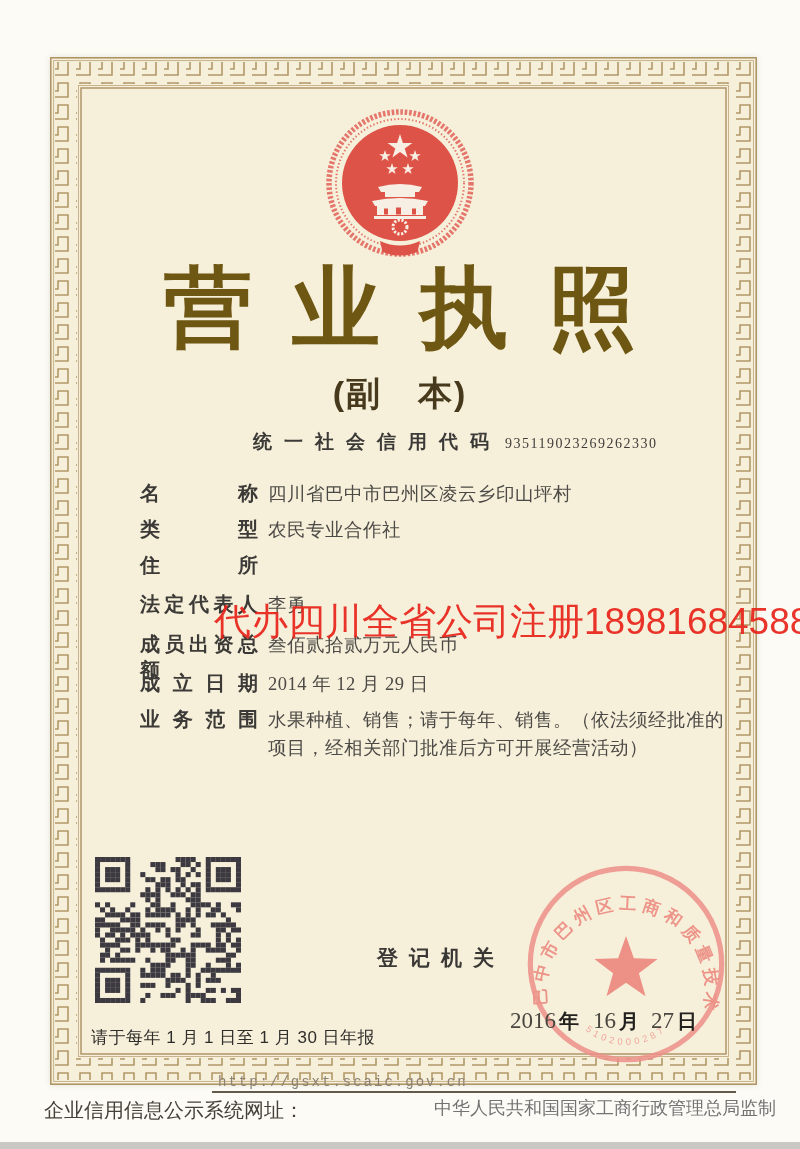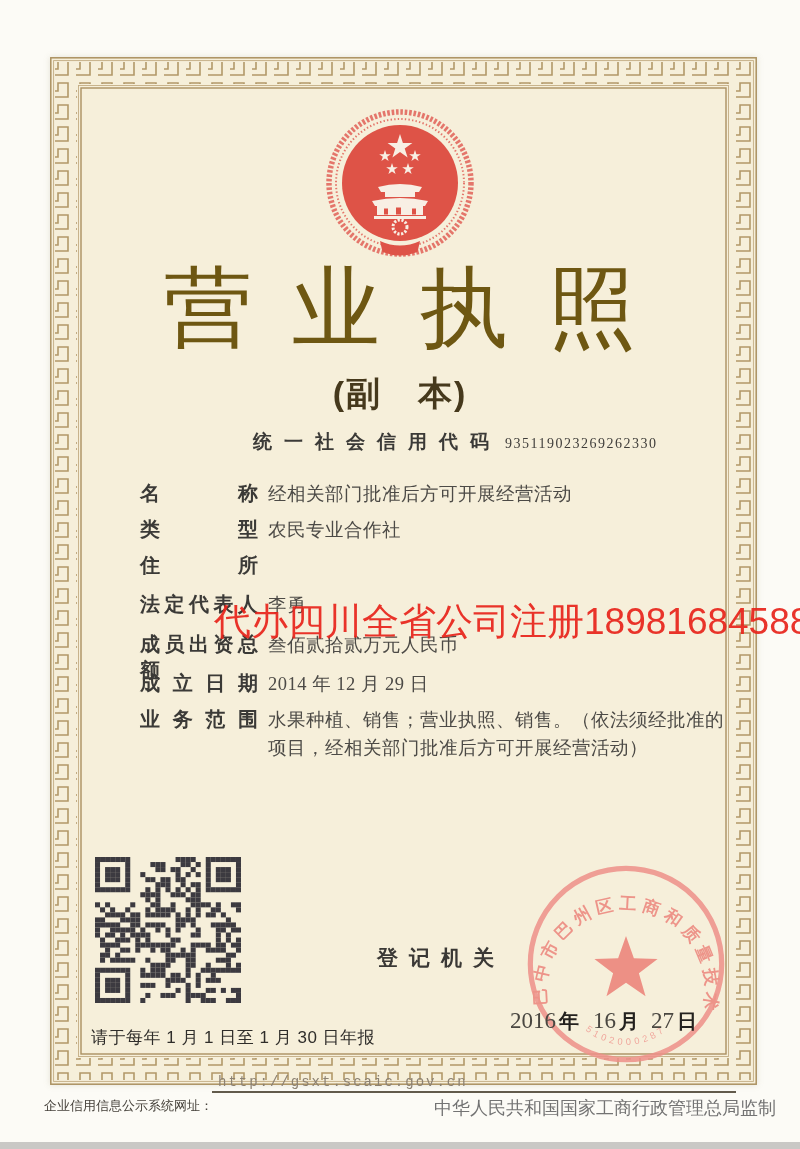--- a/index.html
+++ b/index.html
@@ -5,21 +5,21 @@
   html,body{margin:0;padding:0;}
   body{width:800px;height:1149px;background:#fdfcf8;font-family:"Liberation Sans",sans-serif;
        -webkit-font-smoothing:antialiased;}
   #page{position:relative;width:800px;height:1149px;overflow:hidden;background:#fcfbf6;}
   .sheet{position:absolute;left:50px;top:57px;width:707px;height:1028px;background:#f6efda;
          box-shadow:0 0 6px rgba(160,150,120,.25);}
   .frame-border{position:absolute;left:0;top:0;}
   
   .emblem{position:absolute;left:322px;top:103px;}
   .title{position:absolute;left:0;top:262px;width:800px;text-align:center;
-         font-size:88px;font-weight:400;color:#6e5712;letter-spacing:40px;padding-left:40px;
+         font-size:88px;font-weight:700;color:#6e5712;letter-spacing:40px;padding-left:40px;
          box-sizing:border-box;line-height:1.05;}
   .subtitle{position:absolute;left:0;top:371px;width:800px;text-align:center;
             font-size:34px;font-weight:700;color:#46391c;letter-spacing:2px;}
   .credit-line{position:absolute;left:253px;top:429px;white-space:nowrap;}
   .credit-label{font-size:19px;font-weight:700;color:#3b3a37;letter-spacing:12px;}
   .credit-value{font-family:"Liberation Serif",serif;font-size:14px;color:#3f3d3a;
                 letter-spacing:1.5px;margin-left:4px;}
   
   .frow{position:absolute;left:140px;width:600px;display:flex;align-items:flex-start;}
   .flabel{display:inline-block;width:118px;flex:0 0 118px;text-align:justify;text-align-last:justify;
@@ -37,21 +37,21 @@
   .date-row{position:absolute;left:510px;top:1008px;display:flex;align-items:baseline;
             z-index:4;white-space:nowrap;}
   .dnum{font-family:"Liberation Serif",serif;font-size:23px;color:#4a4741;}
   .dunit{font-size:20px;font-weight:700;color:#23211e;margin-left:3px;}
   .gap14{margin-left:14px;} .gap12{margin-left:12px;}
   .annual-note{position:absolute;left:91px;top:1026px;font-size:17px;color:#2f2d2a;
                font-weight:500;letter-spacing:.5px;z-index:3;}
   .url-line{position:absolute;left:212px;top:1091px;width:524px;border-top:2px solid #625b4c;z-index:5;}
   .url-text{position:absolute;left:218px;top:1074px;font-family:"Liberation Mono",monospace;
             font-size:14px;color:#8c8172;letter-spacing:2px;z-index:5;}
-  .footer-left{position:absolute;left:44px;top:1097px;font-size:13px;color:#45413a;}
+  .footer-left{position:absolute;left:44px;top:1097px;font-size:20px;color:#45413a;}
   .footer-right{position:absolute;right:24px;top:1096px;font-size:18px;color:#737373;}
   .bottom-strip{position:absolute;left:0;bottom:0;width:800px;height:7px;background:#c9c8c5;}
 </style>
 </head>
 <body>
 
 <div id="page">
 
   <div class="sheet">
     <svg class="frame-border" width="707" height="1028" viewBox="0 0 707 1028">
@@ -102,21 +102,21 @@
 
   <div class="title">营业执照</div>
   <div class="subtitle">(副　本)</div>
 
   <div class="credit-line">
     <span class="credit-label">统一社会信用代码</span><span class="credit-value">935119023269262330</span>
   </div>
 
   <div class="frow" style="top:480px">
     <span class="flabel">名称</span>
-    <span class="fvalue">经相关部门批准后方可开展经营活动</span>
+    <span class="fvalue">四川省巴中市巴州区凌云乡印山坪村</span>
   </div>
   <div class="frow" style="top:516px">
     <span class="flabel">类型</span>
     <span class="fvalue">农民专业合作社</span>
   </div>
   <div class="frow" style="top:552px">
     <span class="flabel">住所</span>
   </div>
   <div class="frow" style="top:591px">
     <span class="flabel">法定代表人</span>
@@ -125,21 +125,21 @@
   <div class="frow" style="top:631px">
     <span class="flabel">成员出资总额</span>
     <span class="fvalue">叁佰贰拾贰万元人民币</span>
   </div>
   <div class="frow" style="top:670px">
     <span class="flabel">成立日期</span>
     <span class="fvalue">2014 年 12 月 29 日</span>
   </div>
   <div class="frow" style="top:706px">
     <span class="flabel">业务范围</span>
-    <span class="fvalue">水果种植、销售；营业执照、销售。（依法须经批准的项目，经相关部门批准后方可开展经营活动）</span>
+    <span class="fvalue">水果种植、销售；请于每年、销售。（依法须经批准的项目，经相关部门批准后方可开展经营活动）</span>
   </div>
 
   <div class="watermark">代办四川全省公司注册18981684588</div>
 
   <div class="qr" id="qr"><svg width="146" height="146" viewBox="0 0 145 145" fill="#3c3a40">
         <rect x="0" y="0" width="5" height="5"></rect>
         <rect x="5" y="0" width="5" height="5"></rect>
         <rect x="10" y="0" width="5" height="5"></rect>
         <rect x="15" y="0" width="5" height="5"></rect>
         <rect x="20" y="0" width="5" height="5"></rect>

